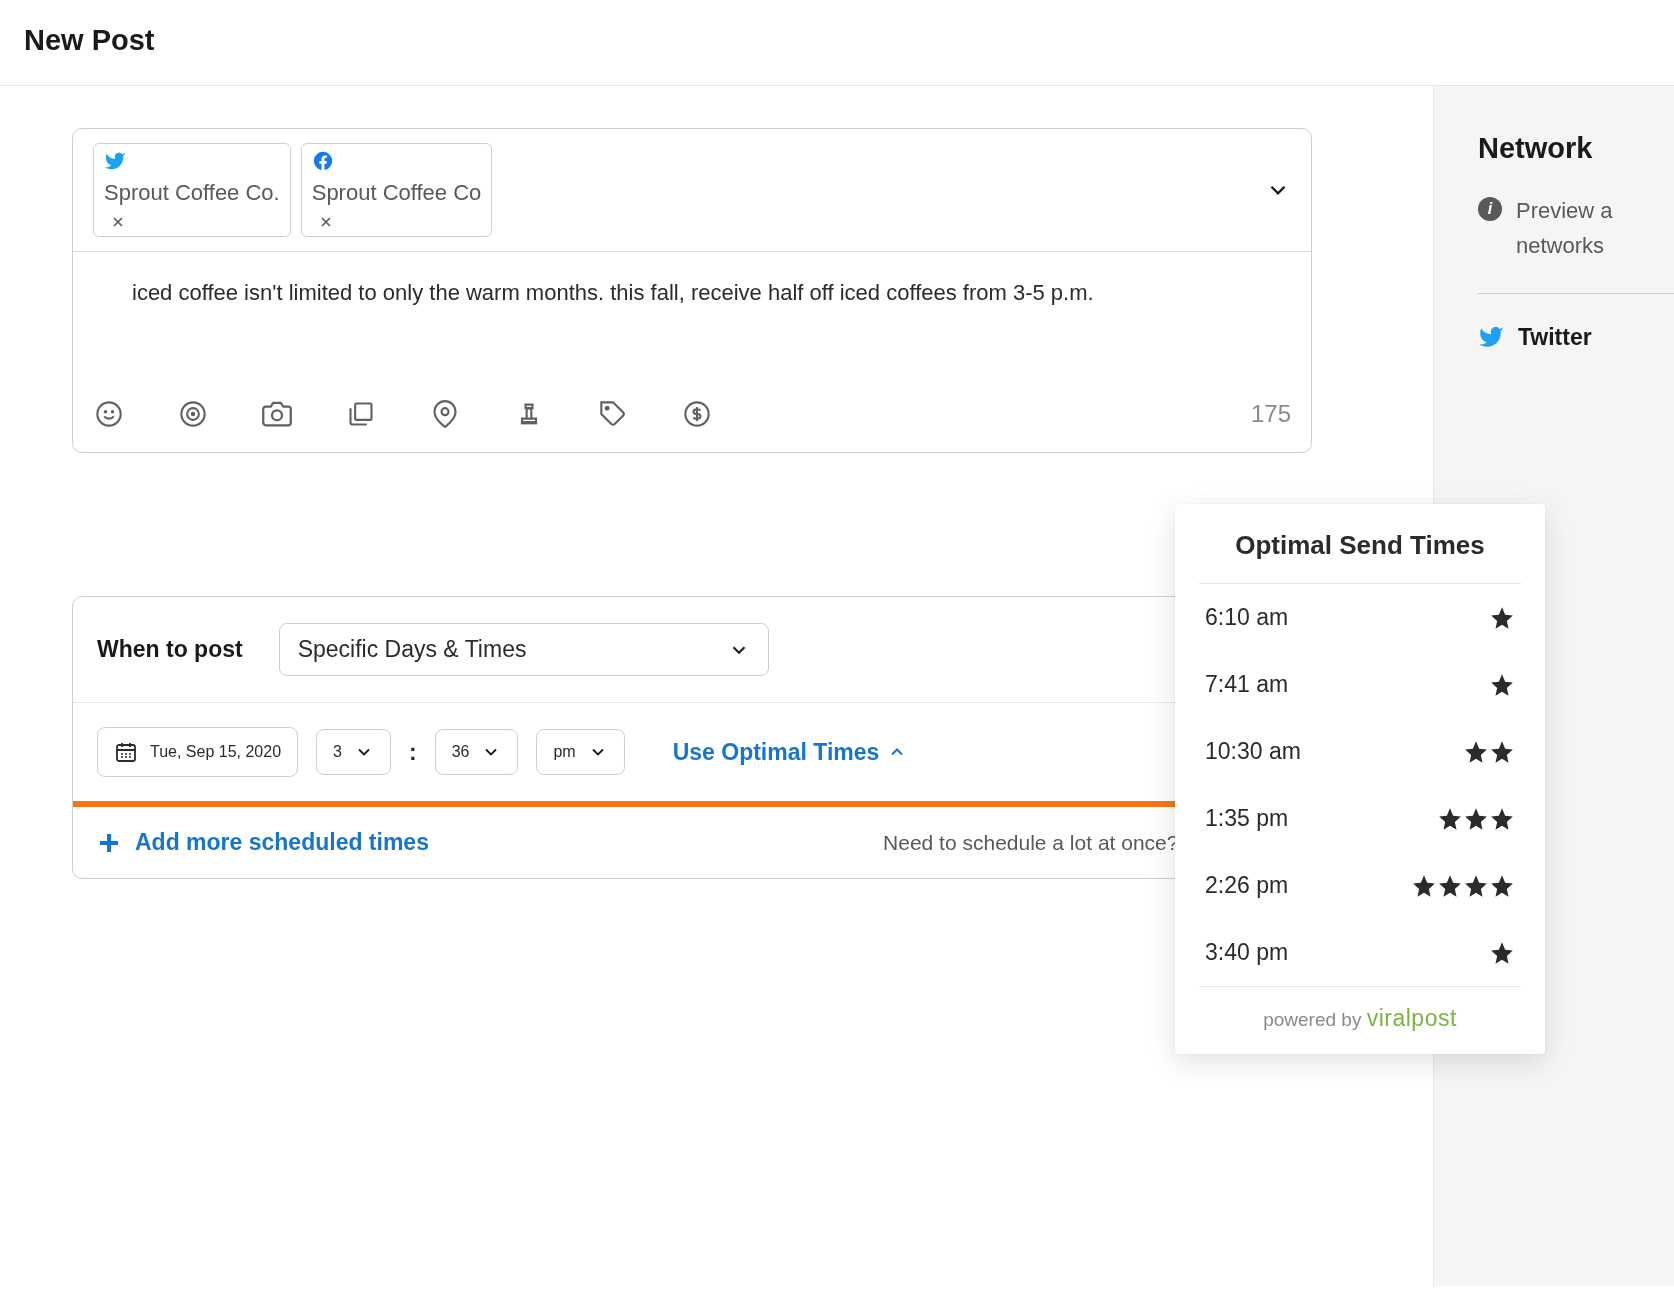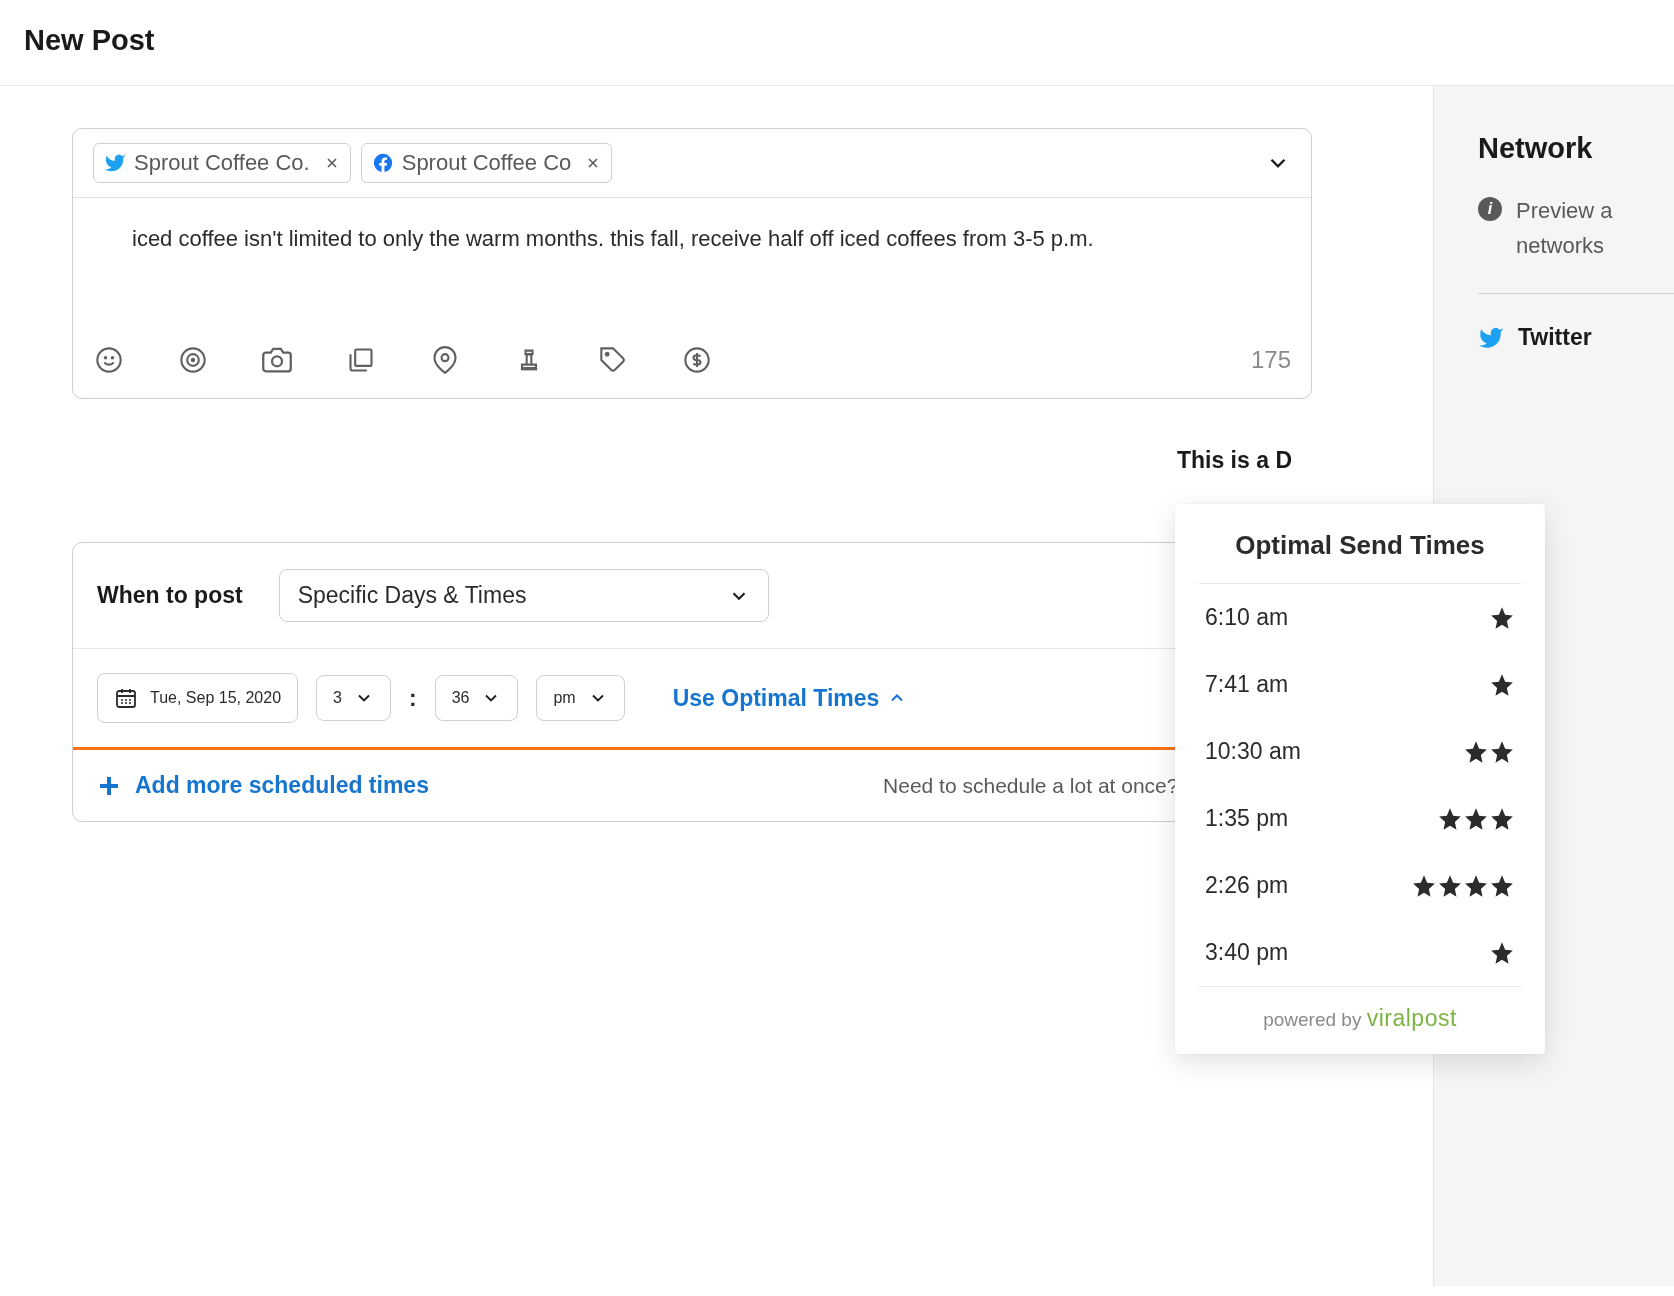--- a/index.html
+++ b/index.html
@@ -40,27 +40,27 @@
   }
   .profile-row {
     display: flex;
     align-items: center;
     padding: 14px 20px;
     border-bottom: 1px solid #e0e0e0;
     gap: 10px;
   }
   .chip {
     display: inline-flex;
-    align-items: center;
     border: 1px solid #cfcfcf;
     border-radius: 6px;
     padding: 6px 10px;
     background: #fff;
     gap: 8px;
     cursor: pointer;
+    flex-direction: column;
   }
   .chip-label {
     font-size: 22px;
     color: #595959;
     font-weight: 400;
   }
   .chip .icon { display: inline-flex; }
   .chip-x {
     font-size: 20px;
     color: #595959;
@@ -171,21 +171,21 @@
     display: inline-flex;
     align-items: center;
     gap: 8px;
     cursor: pointer;
     margin-left: 30px;
   }
   .add-row {
     display: flex;
     align-items: center;
     padding: 22px 24px;
-    border-top: 3px solid #f97316;
+    border-top: 6px solid #f97316;
     gap: 14px;
   }
   .plus-icon { color: #1575cf; }
   .add-link {
     font-size: 23px;
     color: #1575cf;
     font-weight: 700;
     cursor: pointer;
   }
   .bulk-note {
@@ -221,21 +221,21 @@
     line-height: 1.6;
     padding-right: 0;
     margin-bottom: 30px;
   }
   .side-divider {
     border-top: 1px solid #d0d0d0;
     margin: 10px 0 30px 0;
   }
   .side-tab {
     display: flex;
-    align-items: center;
+    align-items: flex-start;
     gap: 14px;
     font-size: 23px;
     font-weight: 700;
     color: #1a1a1a;
   }
   .popup {
     position: absolute;
     left: 1175px;
     top: 504px;
     width: 370px;

